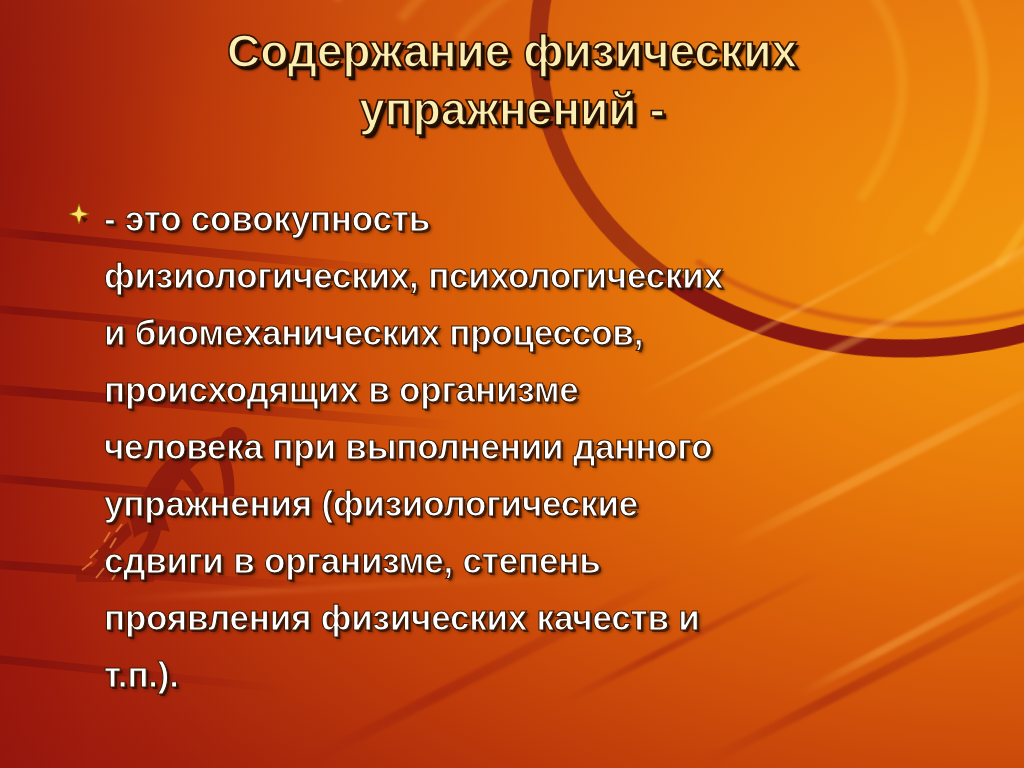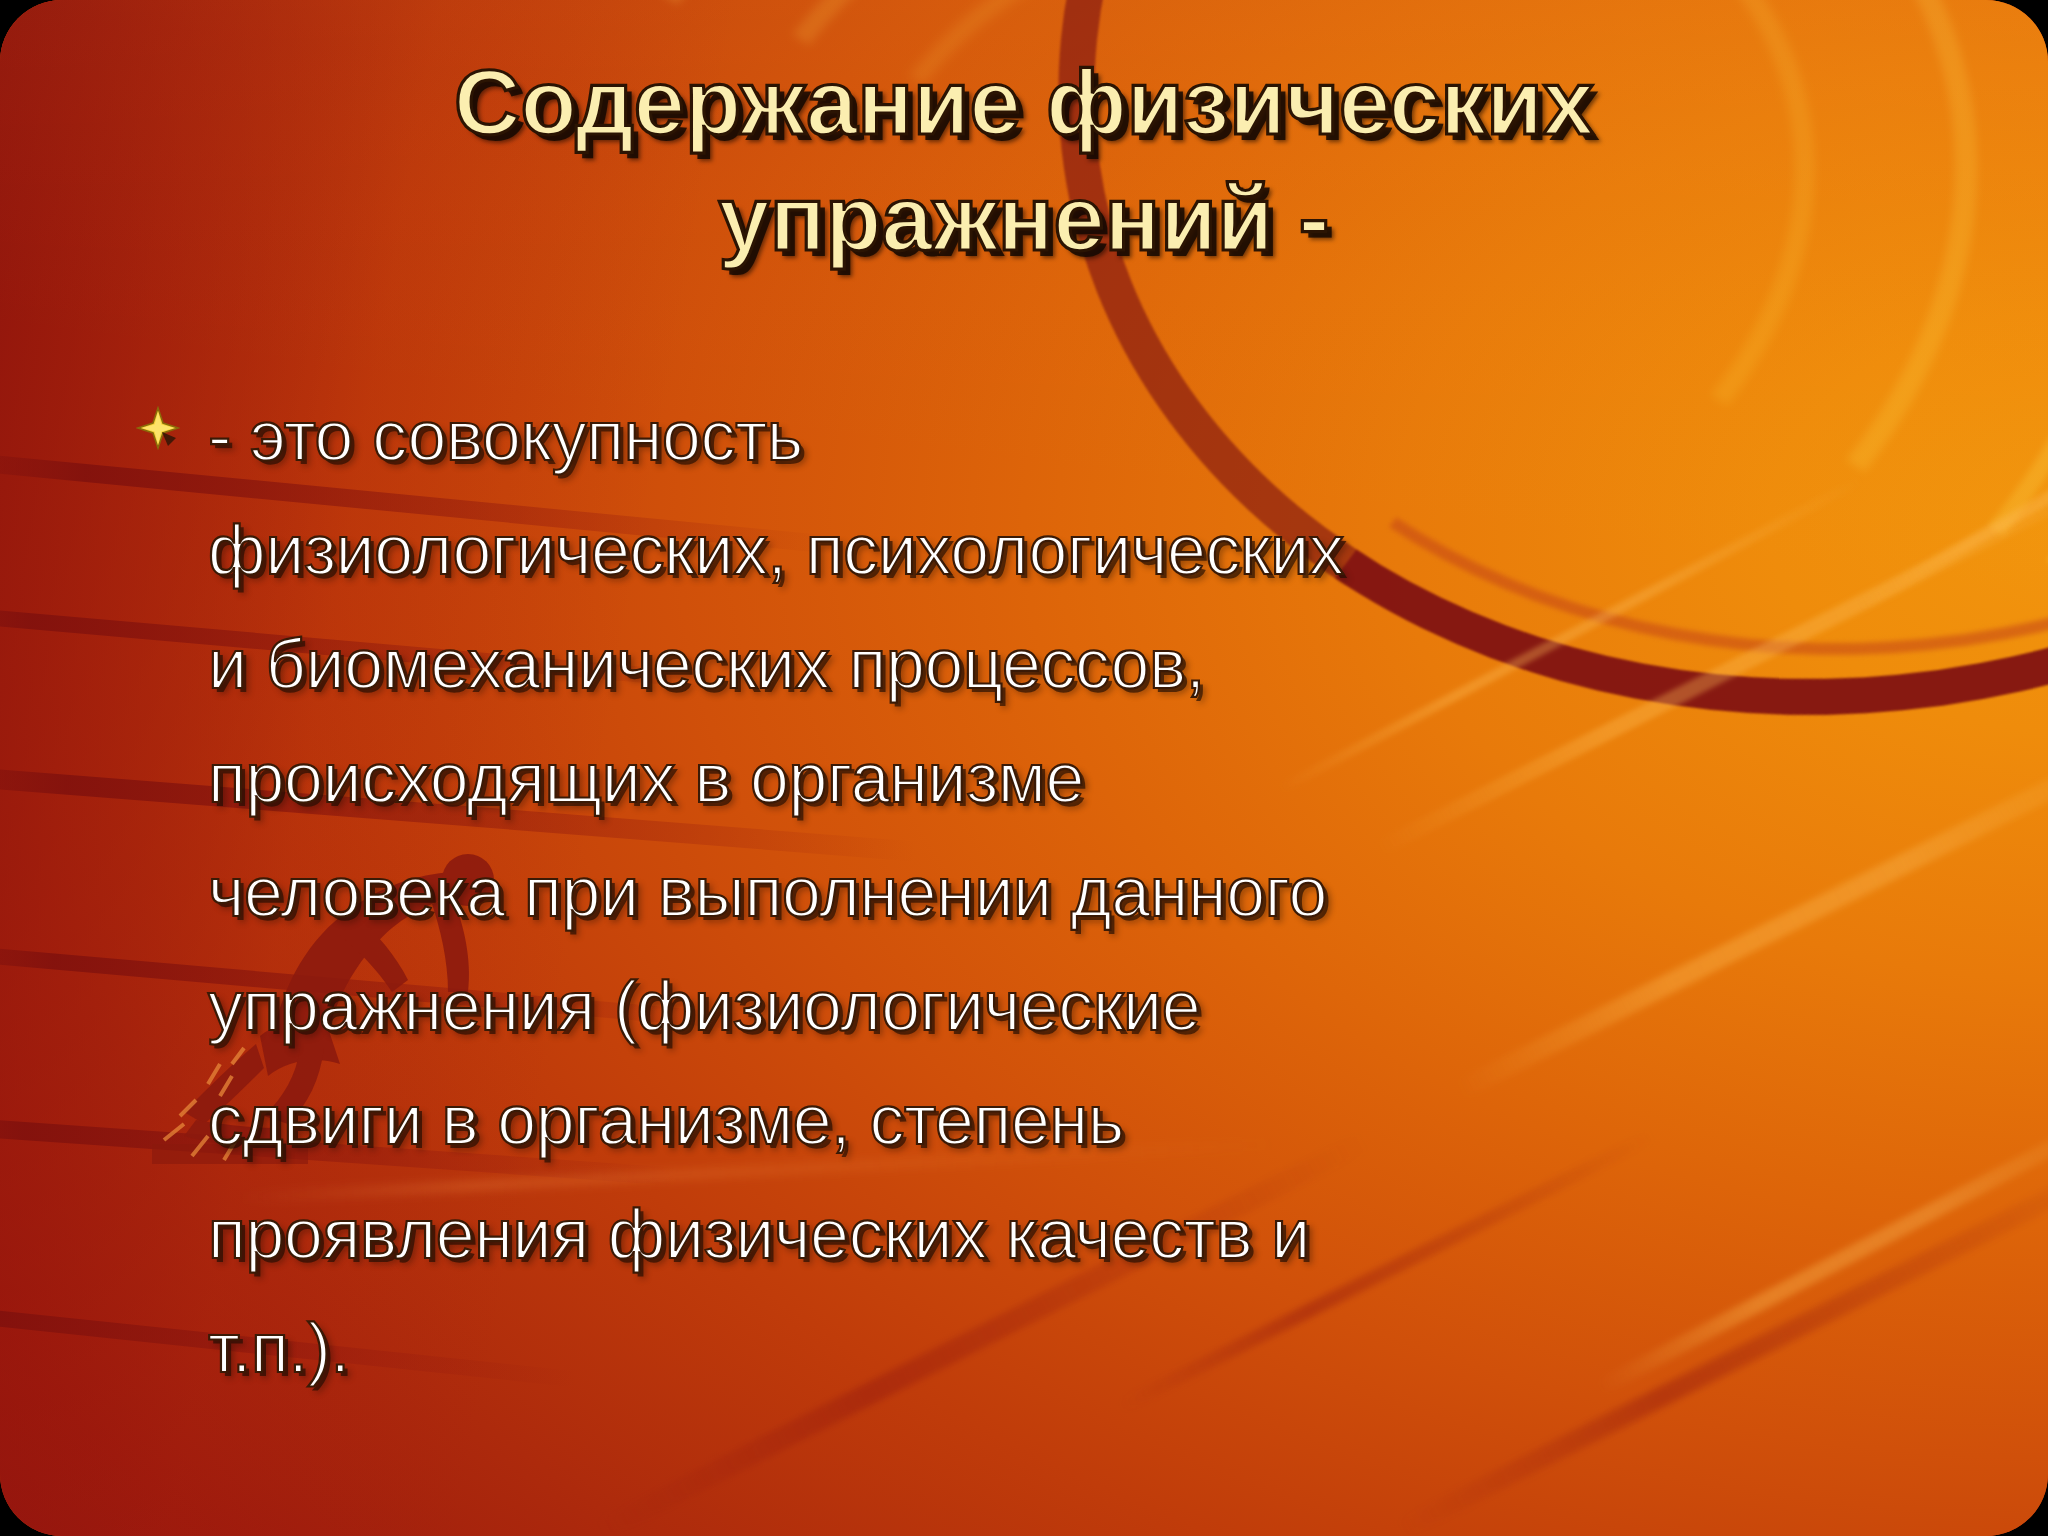--- a/index.html
+++ b/index.html
@@ -7,21 +7,20 @@
     padding: 0;
     background: #000;
   }
   #slide {
     position: relative;
     width: 1024px;
     height: 768px;
     overflow: hidden;
     font-family: "Liberation Sans", sans-serif;
     background: #c83a0a;
-    border-radius: 31px;
   }
 
   
   .bg-base {
     position: absolute;
     inset: 0;
     background:
       radial-gradient(130% 115% at 102% 34%,
         #f2960d 0%,
         #ef8c0b 12%,
@@ -200,21 +199,21 @@
   .bullet-icon {
     position: absolute;
     left: 0;
     top: 13px;
     width: 22px;
     height: 22px;
   }
   .body-text {
     font-size: 35px;
     line-height: 57px;
-    font-weight: normal;
+    font-weight: bold;
     color: #ffffff;
     -webkit-text-stroke: 1.1px #3a1a06;
     text-shadow:
       2px 2px 0 rgba(30,12,3,0.65),
       3px 3px 3px rgba(30,12,3,0.40);
     white-space: pre-line;
     letter-spacing: -0.2px;
   }
 </style>
 </head>

